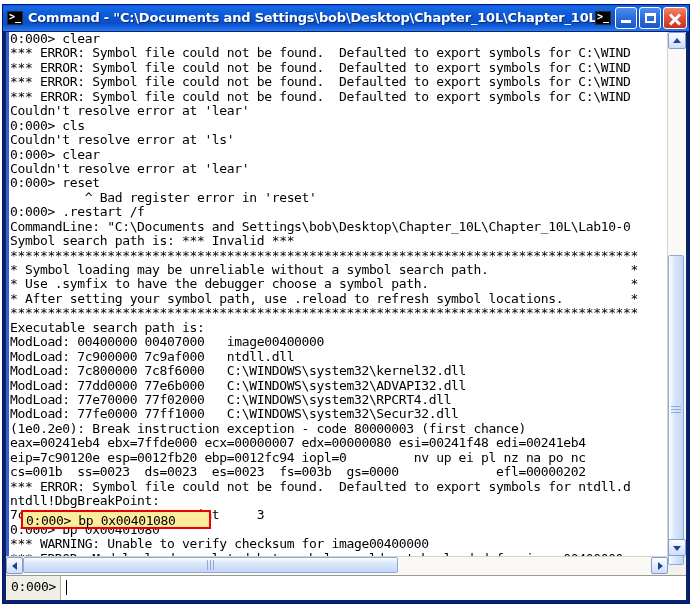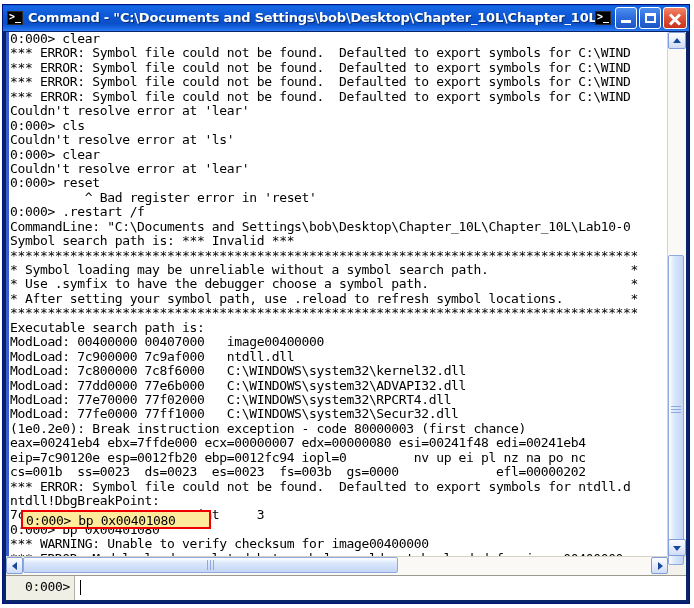--- a/index.html
+++ b/index.html
@@ -250,21 +250,21 @@
     height: 24px;
     display: flex;
     align-items: stretch;
     background: #ffffff;
     border-top: 1px solid #9c9a8e;
   }
   #prompt-label {
     flex: 0 0 auto;
     background: #f0efe6;
     border-right: 1px solid #b3b0a3;
-    padding: 3px 4px 0 19px;
+    padding: 3px 4px 0 5px;
     font: 13px/15px "DejaVu Sans Mono", monospace;
     letter-spacing: -0.35px;
     color: #000;
     box-sizing: border-box;
   }
   #prompt-input {
     flex: 1 1 auto;
     position: relative;
     background: #ffffff;
     padding-top: 3px;

